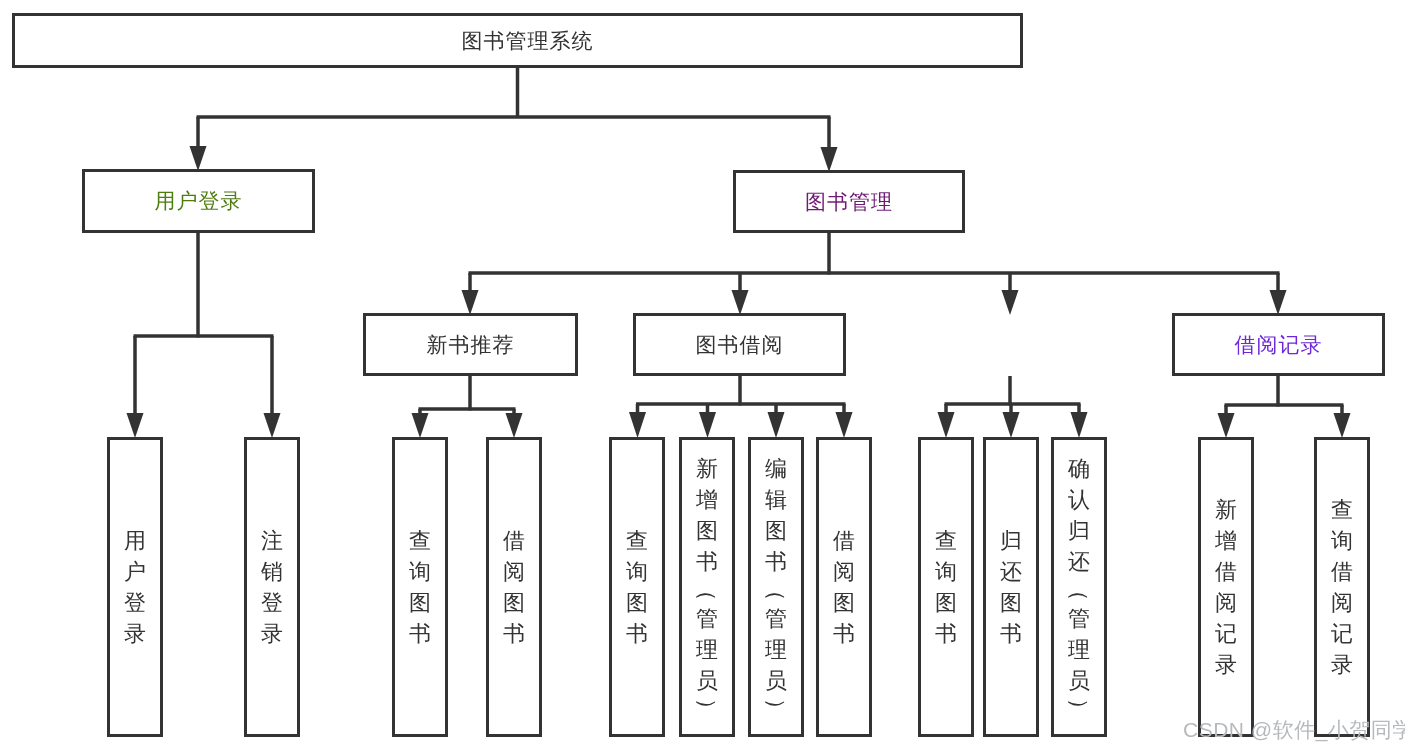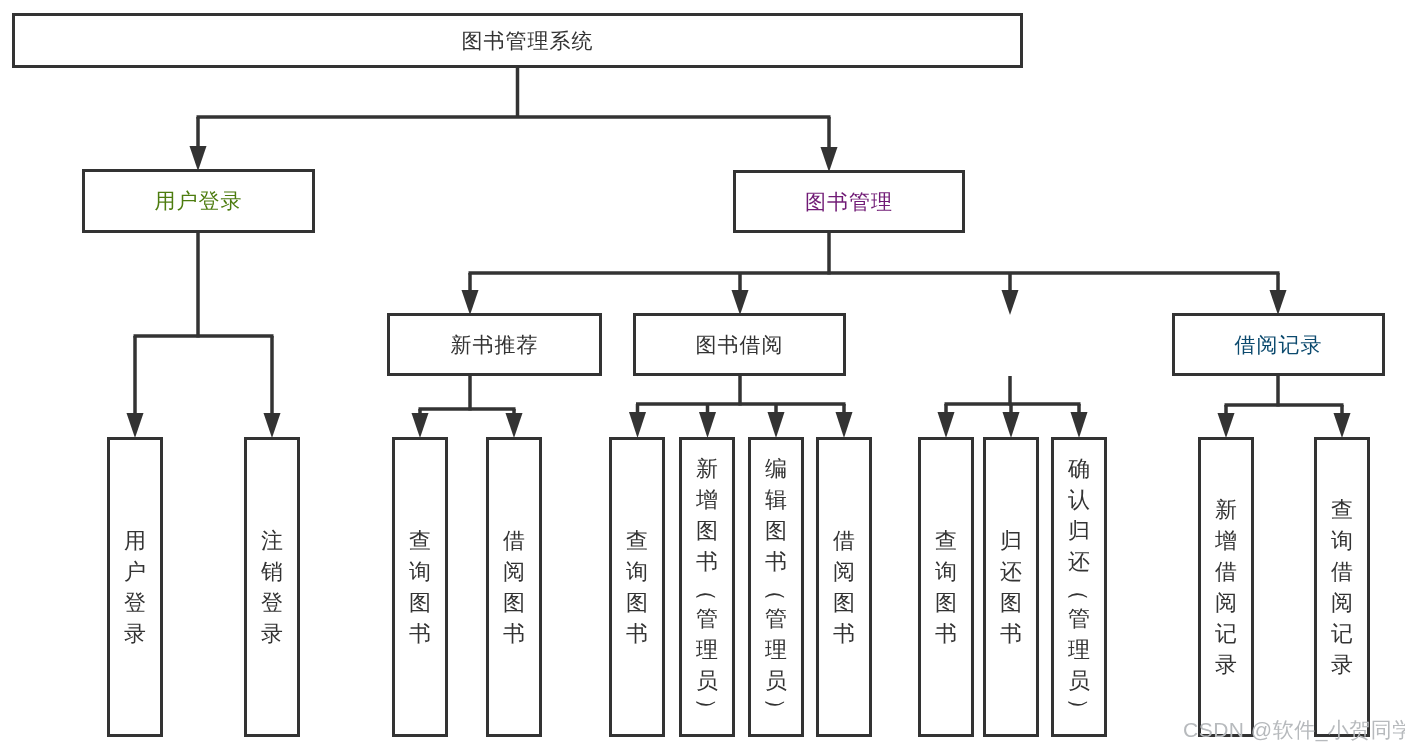--- a/index.html
+++ b/index.html
@@ -105,27 +105,27 @@
     <span>图书管理系统</span>
   </div>
 
   <div class="node hbox" style="left: 82px; top: 169px; width: 233px; height: 64px; border-color: rgb(51, 51, 51); color: #4d7c0f;">
     <span>用户登录</span>
   </div>
   <div class="node hbox" style="left: 713px; top: 170px; width: 232px; height: 63px; border-color: rgb(51, 51, 51); color: #701a75; margin-left: 20px;">
     <span>图书管理</span>
   </div>
 
-  <div class="node hbox" style="left: 363px; top: 313px; width: 215px; height: 63px; border-color: rgb(51, 51, 51); color: rgb(51, 51, 51); margin-left: 24px;">
+  <div class="node hbox" style="left: 363px; top: 313px; width: 215px; height: 63px; border-color: rgb(51, 51, 51); color: rgb(51, 51, 51);">
     <span>新书推荐</span>
   </div>
   <div class="node hbox" style="left: 633px; top: 313px; width: 213px; height: 63px; border-color: rgb(51, 51, 51); color: rgb(51, 51, 51);">
     <span>图书借阅</span>
   </div>
-  <div class="node hbox" style="left: 1172px; top: 313px; width: 213px; height: 63px; border-color: rgb(51, 51, 51); color: #0c4a6e;">
+  <div class="node hbox" style="left: 1172px; top: 313px; width: 213px; height: 63px; border-color: rgb(51, 51, 51); color: #6d28d9;">
     <span>借阅记录</span>
   </div>
 
   <div class="node vbox" style="left: 107px; border-color: rgb(51, 51, 51); color: rgb(51, 51, 51);">
     <span class="vlabel">
         <span class="vchar">用</span>
         <span class="vchar">户</span>
         <span class="vchar">登</span>
         <span class="vchar">录</span>
       </span>

